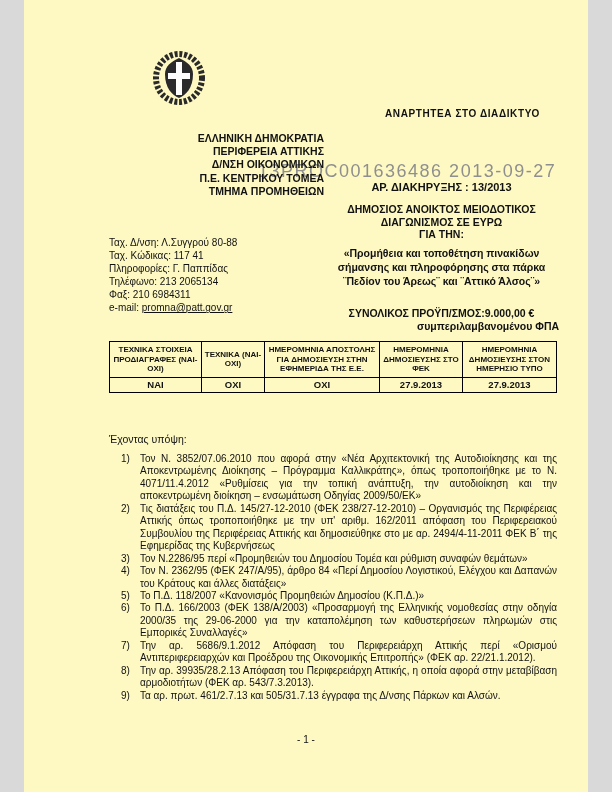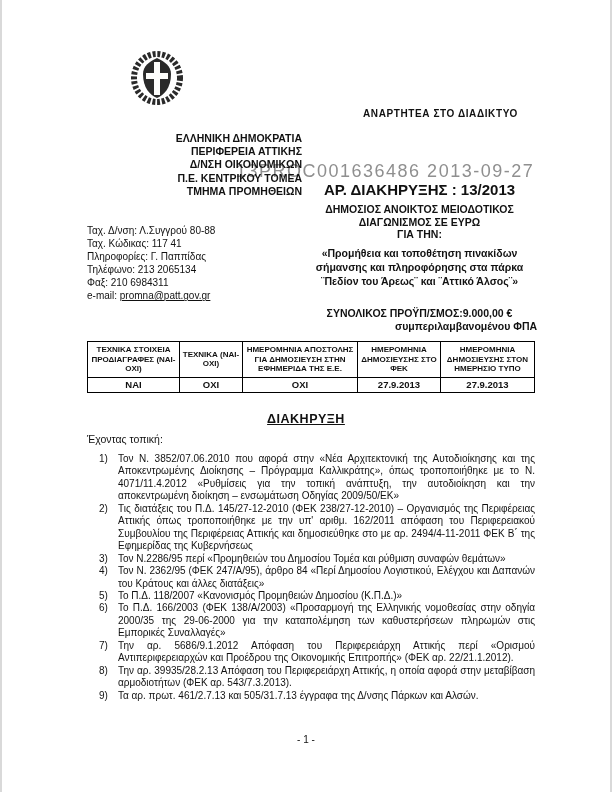--- a/index.html
+++ b/index.html
@@ -3,49 +3,49 @@
 <meta charset="utf-8">
 <style>
   html, body { margin: 0; padding: 0; }
   body {
     background: #d9d9d9;
     font-family: "Liberation Sans", sans-serif;
     color: #111;
   }
   .page {
     position: relative;
-    width: 608px;
+    width: 564px;
     height: 792px;
     margin: 0 auto;
-    background: #ffffff;
+    background: #fef9c3;
     overflow: hidden;
   }
   
   .emblem { position: absolute; left: 127px; top: 50px; width: 56px; height: 56px; z-index: 2; }
   
   .publish-notice {
     position: absolute; left: 361px; top: 108px;
     font-size: 10px; font-weight: bold; letter-spacing: 0.6px; z-index: 2;
   }
   
   .watermark {
     position: absolute; left: 234px; top: 161px;
     font-size: 18px; color: #8f8f8f; letter-spacing: 1.5px;
     white-space: nowrap; z-index: 1;
   }
   
   .authority { position: absolute; left: 85px; top: 132px; width: 215px; z-index: 2; }
   .auth-line { font-weight: bold; font-size: 10.5px; line-height: 13.2px; white-space: nowrap; text-align: right; }
-  .contact { margin-top: 26px; font-size: 10px; line-height: 13.1px; }
+  .contact { margin-top: 38px; font-size: 10px; line-height: 13.1px; }
   .contact-row { white-space: nowrap; }
   .c-link { text-decoration: underline; color: #111; cursor: pointer; }
   
   .rc { position: absolute; left: 301px; width: 233px; text-align: center; font-weight: bold; z-index: 2; }
   .rc-date    { top: 144px; font-size: 10.5px; }
-  .rc-docno   { top: 181px; font-size: 15px; }
+  .rc-docno   { top: 181px; font-size: 11px; }
   .rc-type    { top: 203px; font-size: 10.5px; line-height: 12.6px; }
   .rc-subject { top: 246px; font-size: 10.5px; line-height: 14.2px; }
   .rc-budget  { top: 307px; font-size: 10.5px; white-space: nowrap; }
   .rc-budget .amount { margin-left: 0; }
   .rc-vat { position: absolute; left: 393px; top: 320px; font-weight: bold; font-size: 10.5px; z-index: 2; }
   
   .pub-table {
     position: absolute; left: 85px; top: 341px; width: 447px;
     border-collapse: collapse; table-layout: fixed; z-index: 2;
   }
@@ -150,22 +150,21 @@
       <tr>
         <td>ΝΑΙ</td>
         <td>ΟΧΙ</td>
         <td>ΟΧΙ</td>
         <td>27.9.2013</td>
         <td>27.9.2013</td>
       </tr>
     </tbody>
   </table>
 
-  <div class="doc-heading">ΔΙΑΚΗΡΥΞΗ</div>
-  <div class="intro">Έχοντας τοπική:</div>
+  <div class="intro">Έχοντας υπόψη:</div>
 
   <div class="items">
     <div class="item">
       <span class="num">1)</span>
       <span class="txt">Τον Ν. 3852/07.06.2010 που αφορά στην «Νέα Αρχιτεκτονική της Αυτοδιοίκησης και της Αποκεντρωμένης Διοίκησης – Πρόγραμμα Καλλικράτης», όπως τροποποιήθηκε με το Ν. 4071/11.4.2012 «Ρυθμίσεις για την τοπική ανάπτυξη, την αυτοδιοίκηση και την αποκεντρωμένη διοίκηση – ενσωμάτωση Οδηγίας 2009/50/ΕΚ»</span>
     </div>
     <div class="item">
       <span class="num">2)</span>
       <span class="txt">Τις διατάξεις του Π.Δ. 145/27-12-2010 (ΦΕΚ 238/27-12-2010) – Οργανισμός της Περιφέρειας Αττικής όπως τροποποιήθηκε με την υπ' αριθμ. 162/2011 απόφαση του Περιφερειακού Συμβουλίου της Περιφέρειας Αττικής και δημοσιεύθηκε στο με αρ. 2494/4-11-2011 ΦΕΚ Β΄ της Εφημερίδας της Κυβερνήσεως</span>
     </div>

